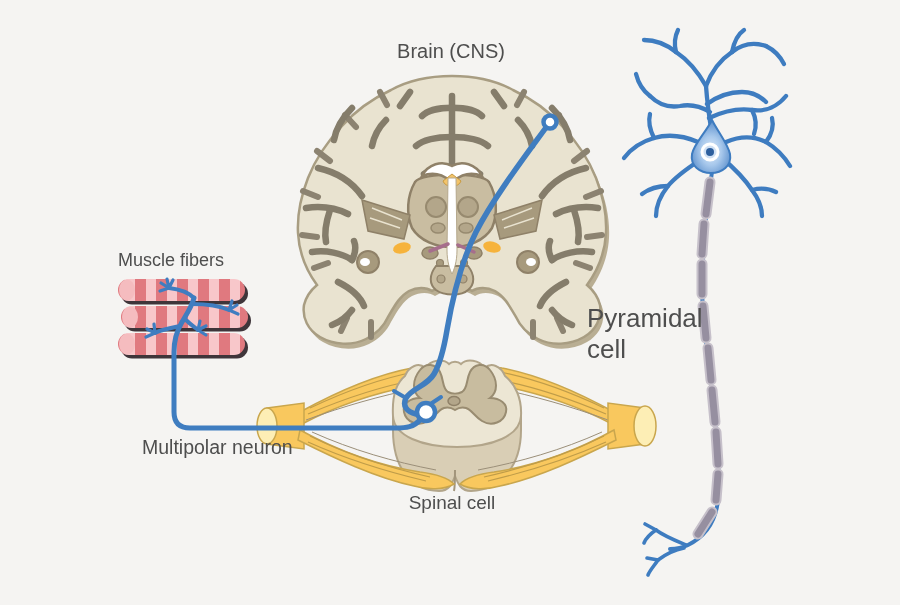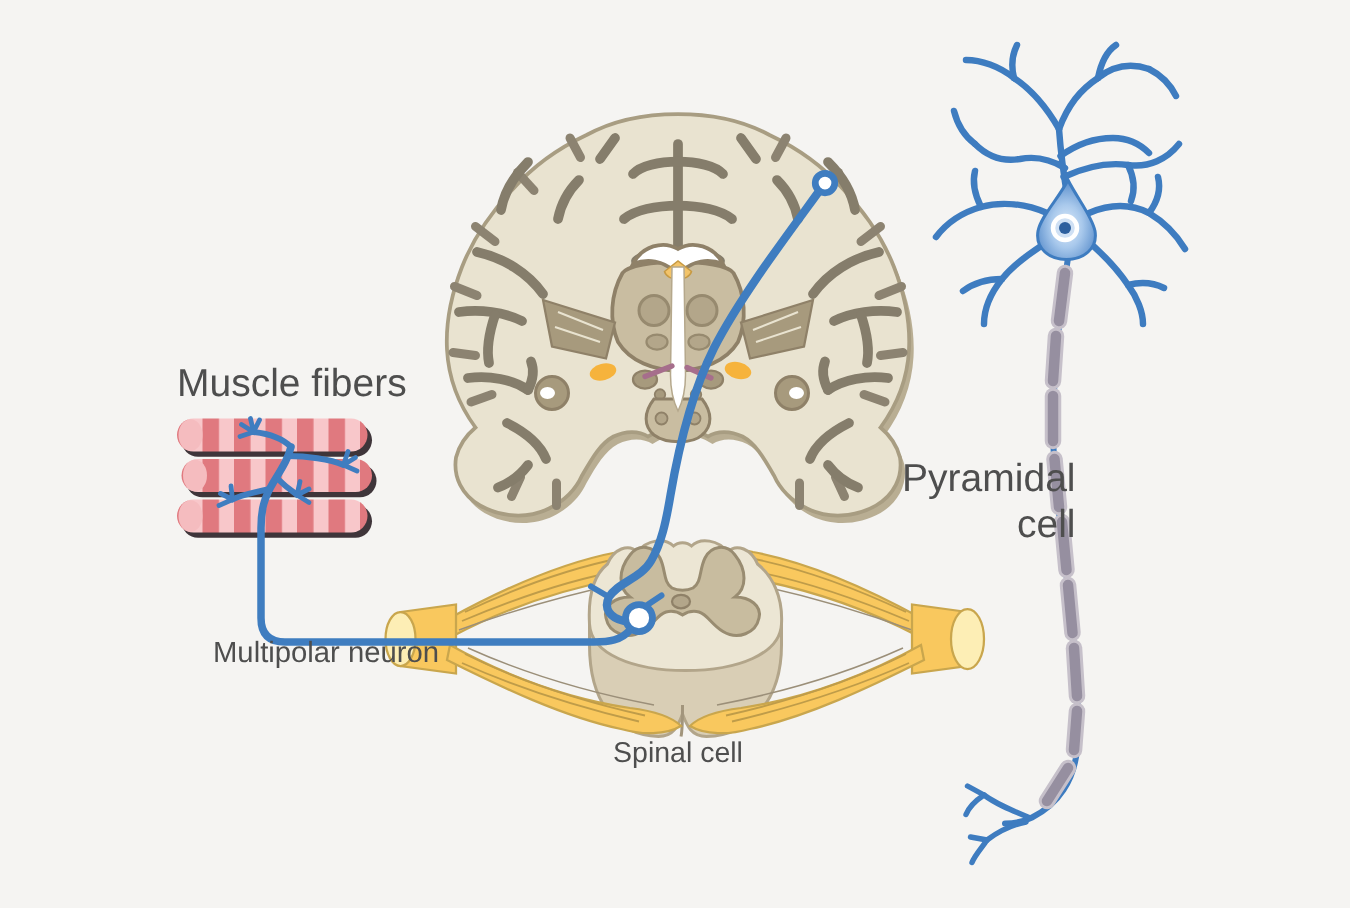--- a/index.html
+++ b/index.html
@@ -1,23 +1,23 @@
 <!DOCTYPE html>
 <html><head>
 <meta charset="utf-8">
 <style>
   html,body{margin:0;padding:0;background:#f5f4f2;font-family:"Liberation Sans",sans-serif;}
   .stage{position:relative;width:900px;height:605px;background:#f5f4f2;overflow:hidden;}
   .art{position:absolute;left:0;top:0;}
   .lbl{position:absolute;color:#4e4e4e;white-space:nowrap;}
   .lbl-brain{left:371px;top:40px;width:160px;text-align:center;font-size:20px;}
-  .lbl-muscle{left:118px;top:240px;font-size:26px;text-align:center;}
-  .lbl-multipolar{left:142px;top:424px;font-size:19.5px;}
+  .lbl-muscle{left:118px;top:250px;font-size:18px;text-align:center;}
+  .lbl-multipolar{left:142px;top:436px;font-size:19.5px;}
   .lbl-spinal{left:372px;top:492px;width:160px;text-align:center;font-size:19px;}
-  .lbl-pyramidal{left:587px;top:303px;width:130px;text-align:right;font-size:26px;line-height:31px;white-space:normal;}
+  .lbl-pyramidal{left:587px;top:303px;width:130px;text-align:left;font-size:26px;line-height:31px;white-space:normal;}
 </style>
 </head>
 <body>
 
 <div class="stage">
 
   <svg class="art" width="900" height="605" viewBox="0 0 900 605">
     <defs>
       <pattern id="muscleStripes" x="114" y="0" width="21" height="24" patternUnits="userSpaceOnUse">
         <rect width="21" height="24" fill="#e0797f"></rect>
@@ -283,20 +283,21 @@
       </g>
 
       <path d="M712,120 C718,132 728,144 730,154 C732,166 722,173 711,173 C700,173 690,166 692,154 C694,144 706,132 712,120 Z" fill="url(#somaGrad)" stroke="#3e7cc0" stroke-width="2"></path>
       <g>
         <circle cx="710" cy="152" r="8" fill="#cfe0f4" stroke="#ffffff" stroke-width="3"></circle>
         <circle cx="710" cy="152" r="4" fill="#2d5f9e"></circle>
       </g>
     </g>
   </svg>
 
+  <div class="lbl lbl-brain">Brain (CNS)</div>
   <div class="lbl lbl-muscle">Muscle fibers</div>
   <div class="lbl lbl-multipolar">Multipolar neuron</div>
   <div class="lbl lbl-spinal">Spinal cell</div>
   <div class="lbl lbl-pyramidal">
     <span>Pyramidal</span><br>
     <span>cell</span>
   </div>
 
 </div>
 

